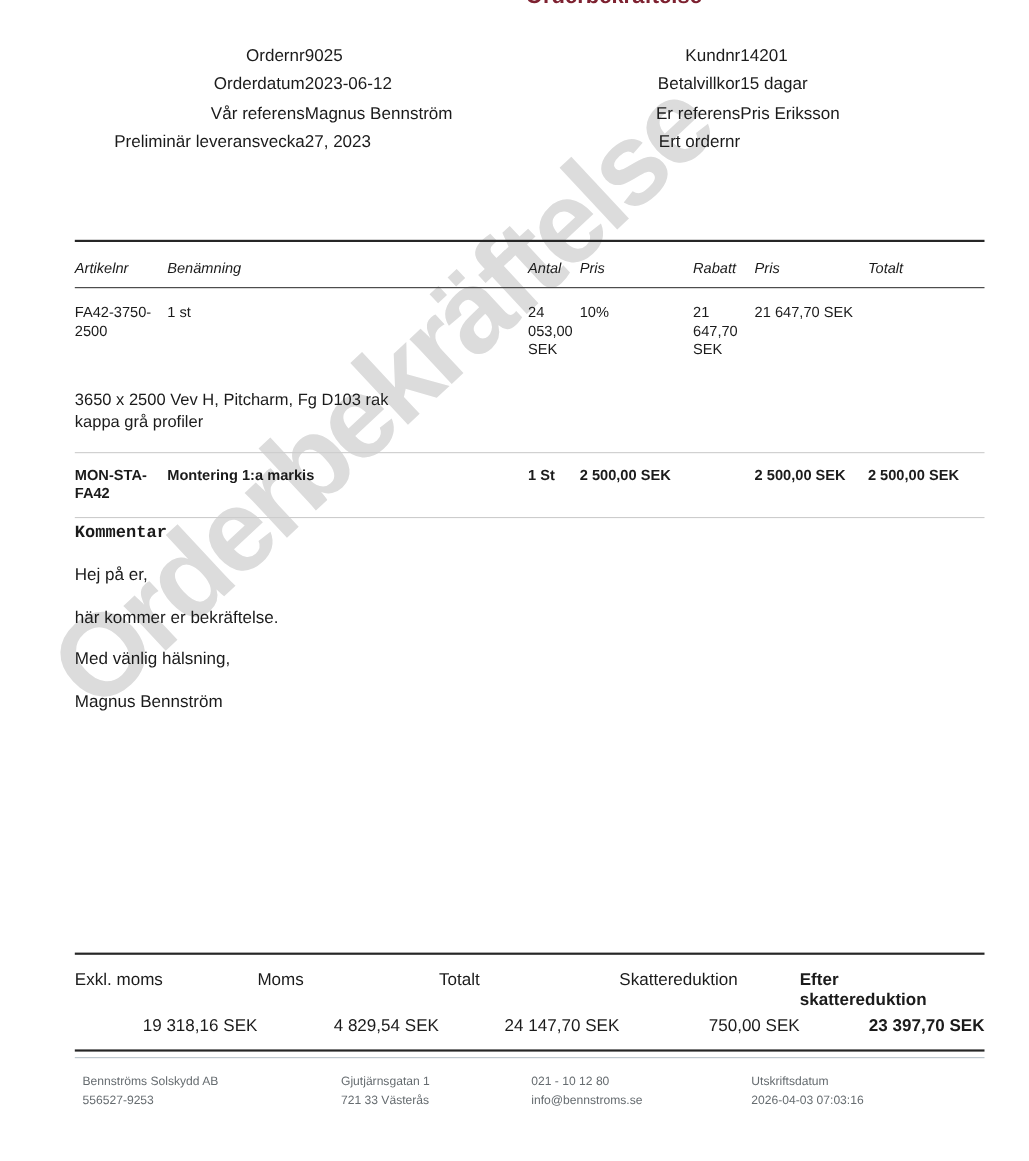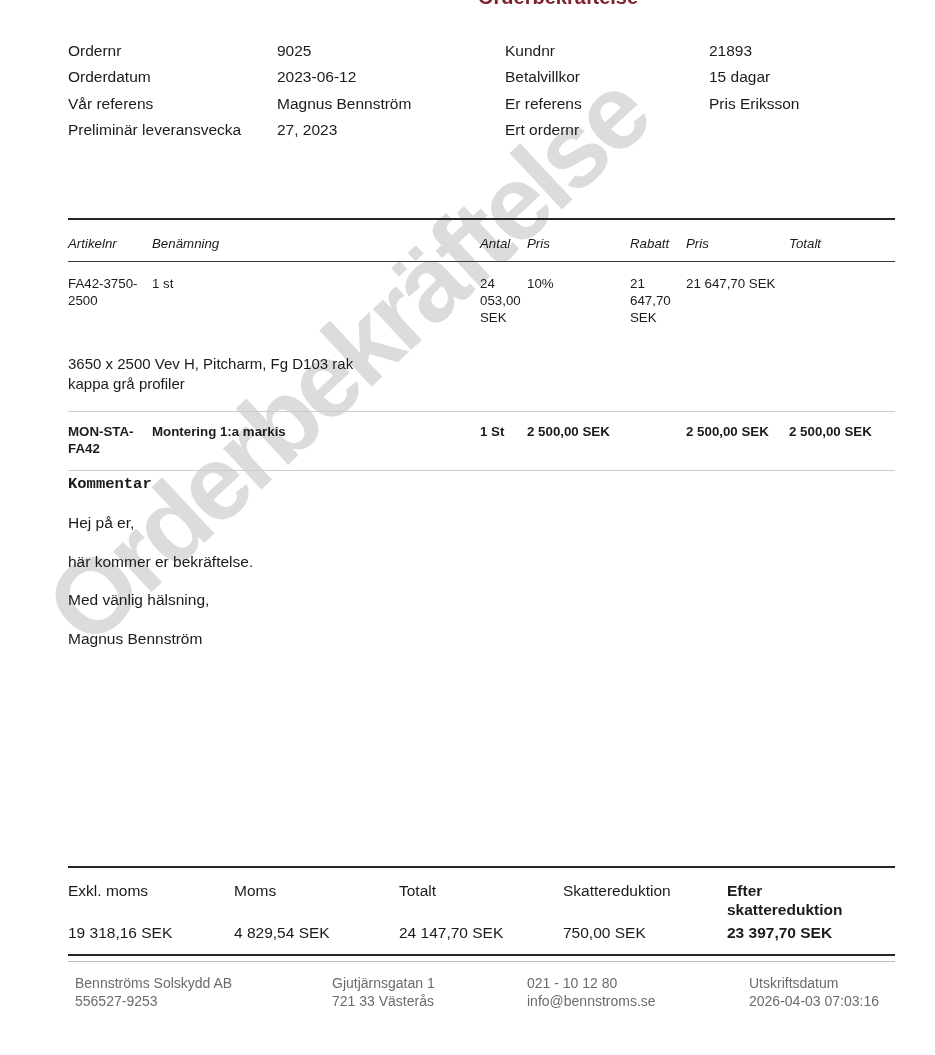--- a/index.html
+++ b/index.html
@@ -23,22 +23,22 @@
     overflow:hidden; z-index:2;
   }
   .clipped-title-wrap .clipped-title {
     margin-top:-14px; font-size:20px; font-weight:700;
     color:#7d2130; filter:blur(0.7px); white-space:nowrap;
   }
   .content { position:relative; z-index:1; }
   
   .info-block { position:absolute; top:42px; }
   .info-block.left  { left:68px;  }
-  .info-block.right { left:505px; }
-  .info-row { display:flex; height:26.4px; align-items:flex-start; font-size:15.5px; }
+  .info-block.right { left:469px; }
+  .info-row { display:flex; height:26.4px; align-items:flex-start; font-size:15.5px;text-align:right; }
   .info-block.left  .info-label { width:209px; }
   .info-block.right .info-label { width:204px; }
   
   .items { position:absolute; left:68px; top:218px; width:827px; }
   .items .topline { border-top:2px solid #262626; }
   .tgrid {
     display:grid;
     grid-template-columns:84px 328px 47px 103px 56px 103px 106px;
     font-size:13.3px;
   }
@@ -58,28 +58,28 @@
   .summary {
     position:absolute; left:68px; top:866px; width:827px;
     border-top:2px solid #262626; border-bottom:2px solid #262626;
     padding-bottom:12px;
   }
   .sgrid { display:grid; grid-template-columns:166px 165px 164px 164px 168px;
            font-size:15.5px; }
   .slabels { padding-top:13px; }
   .slabels .scell { line-height:19px; padding-right:24px; }
   .svalues { padding-top:4px; }
-  .svalues .scell { line-height:19px; }
+  .svalues .scell { line-height:19px;text-align:right; }
   .sbold { font-weight:700; }
   
   .footer-line { position:absolute; left:68px; top:961px; width:827px;
                  border-top:1px solid #b7c3ca; }
   .footer { position:absolute; left:75px; top:974px; width:820px;
             display:grid; grid-template-columns:235px 173px 200px auto;
-            font-size:14px; color:#666c70;gap:22px; }
+            font-size:11px; color:#666c70; }
   .footer .fline { line-height:18px; }
 </style>
 </head>
 <body>
 
 <div class="page">
 
   <div class="watermark">Orderbekräftelse</div>
 
   <div class="clipped-title-wrap">
@@ -103,21 +103,21 @@
       </div>
       <div class="info-row">
         <span class="info-label">Preliminär leveransvecka</span>
         <span class="info-value">27, 2023</span>
       </div>
     </div>
 
     <div class="info-block right">
       <div class="info-row">
         <span class="info-label">Kundnr</span>
-        <span class="info-value">21893</span>
+        <span class="info-value">14201</span>
       </div>
       <div class="info-row">
         <span class="info-label">Betalvillkor</span>
         <span class="info-value">15 dagar</span>
       </div>
       <div class="info-row">
         <span class="info-label">Er referens</span>
         <span class="info-value">Pris Eriksson</span>
       </div>
       <div class="info-row">

